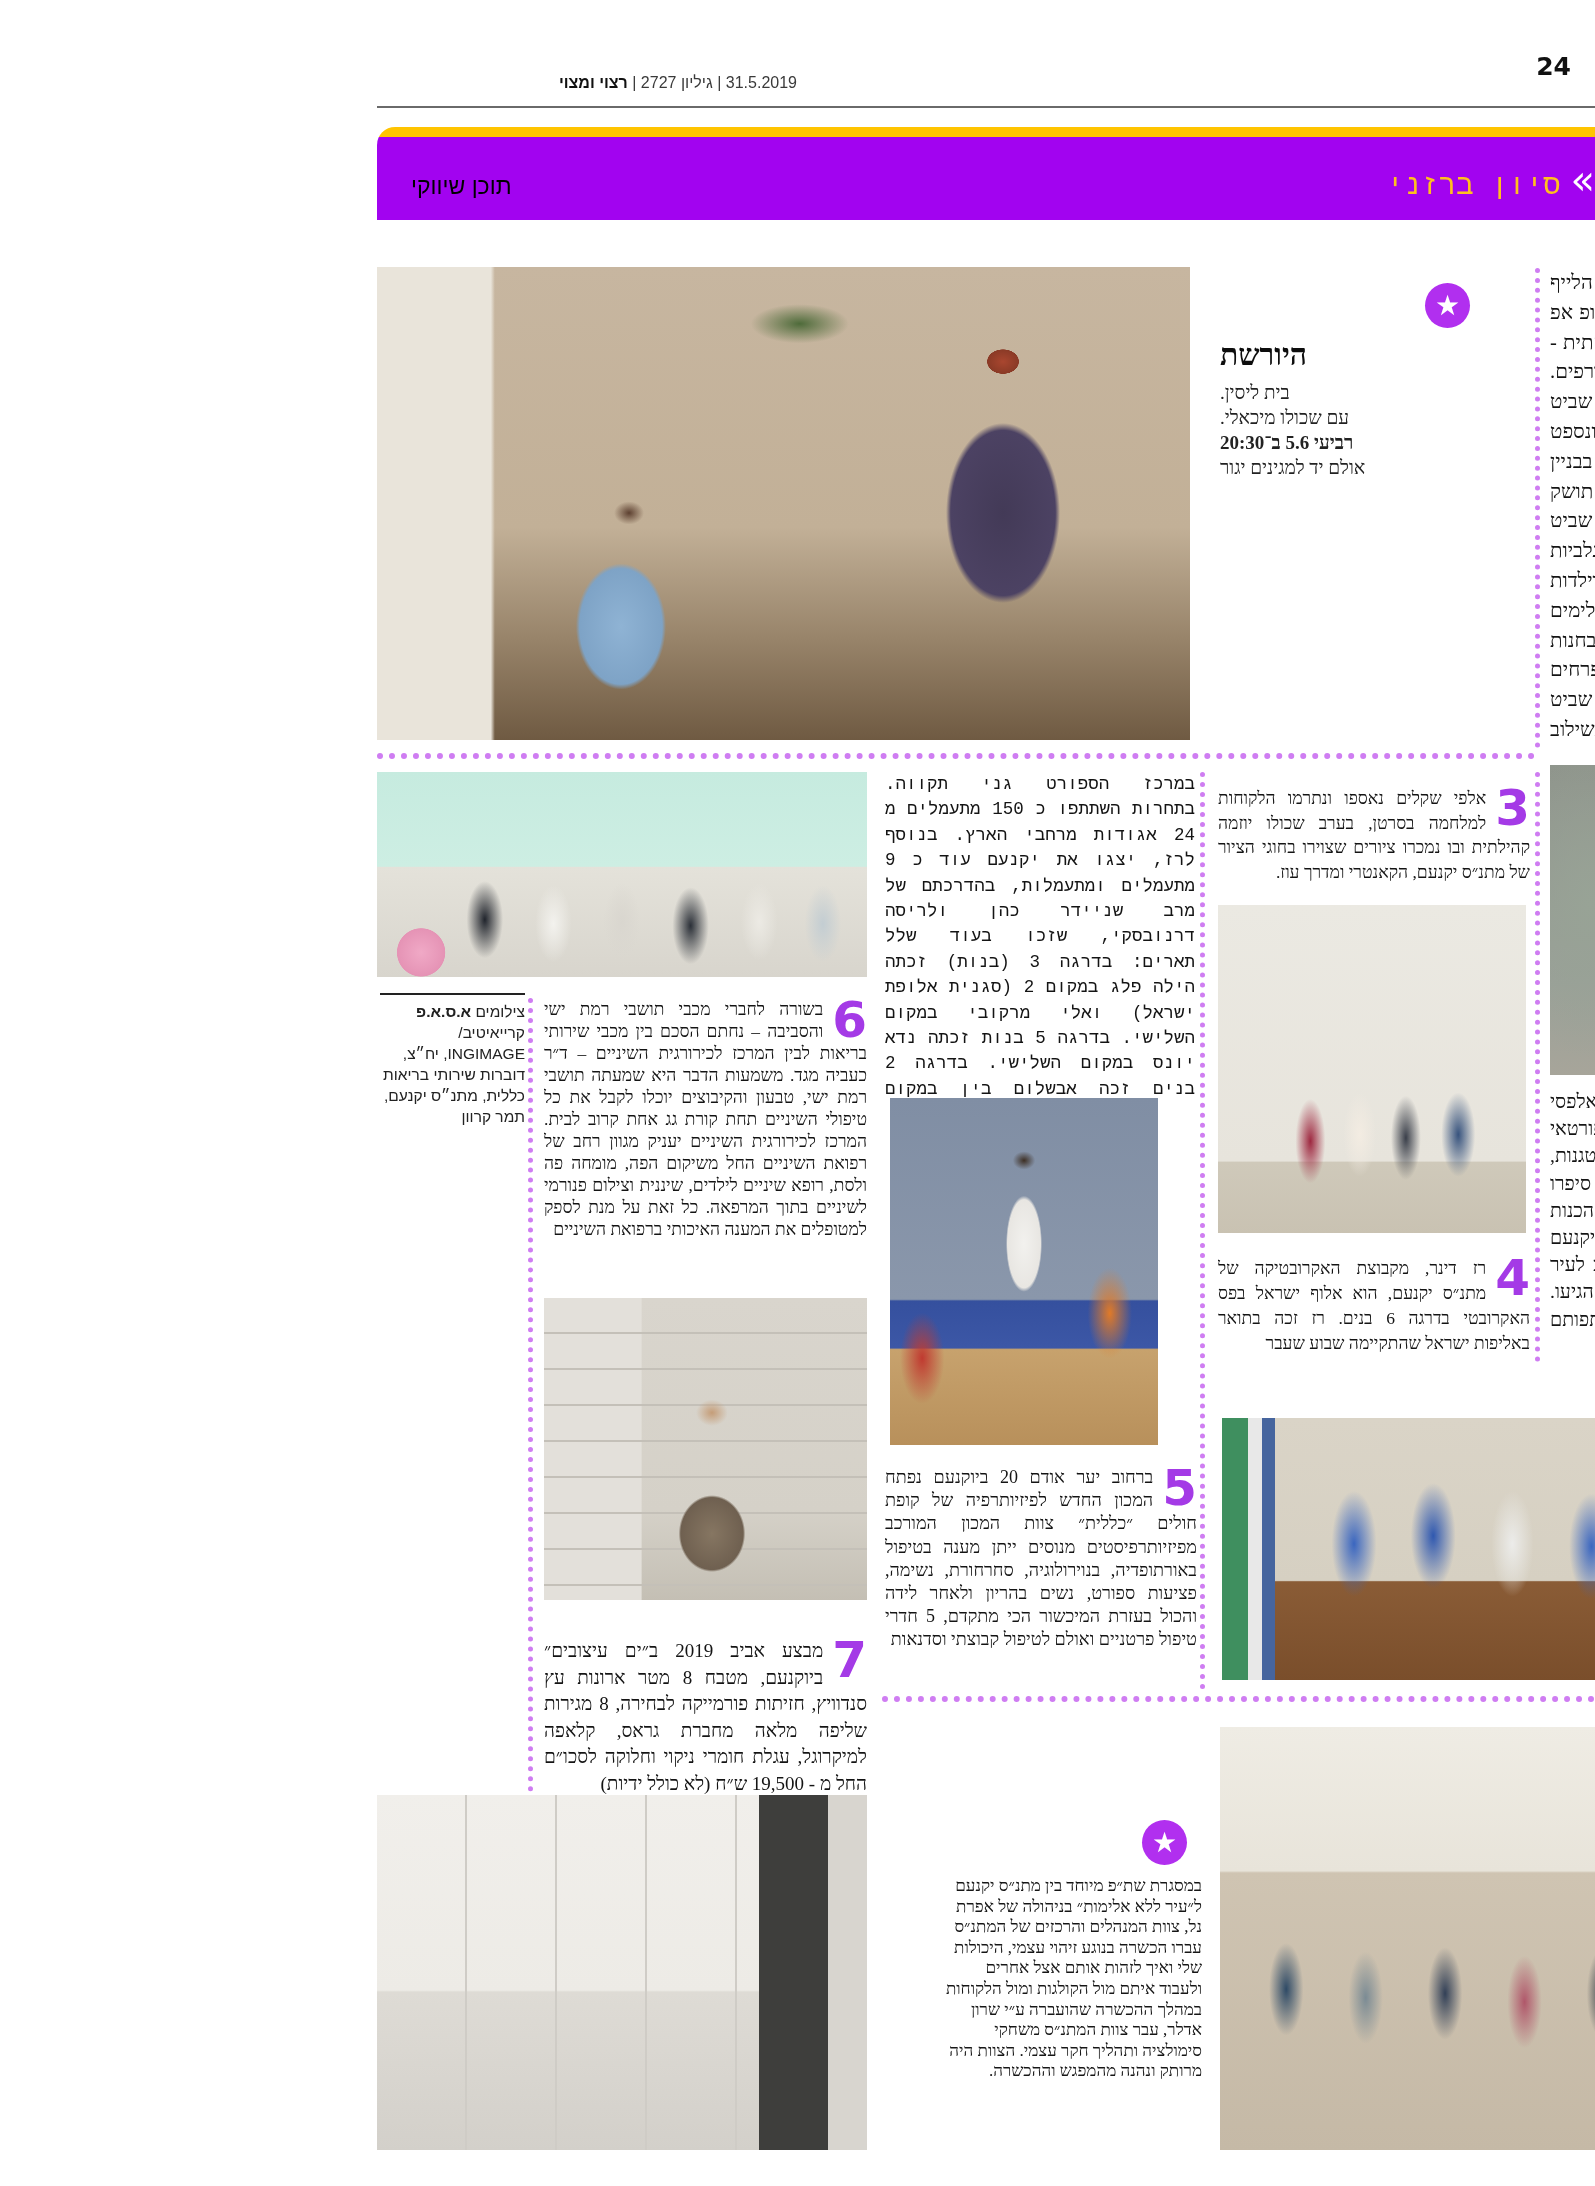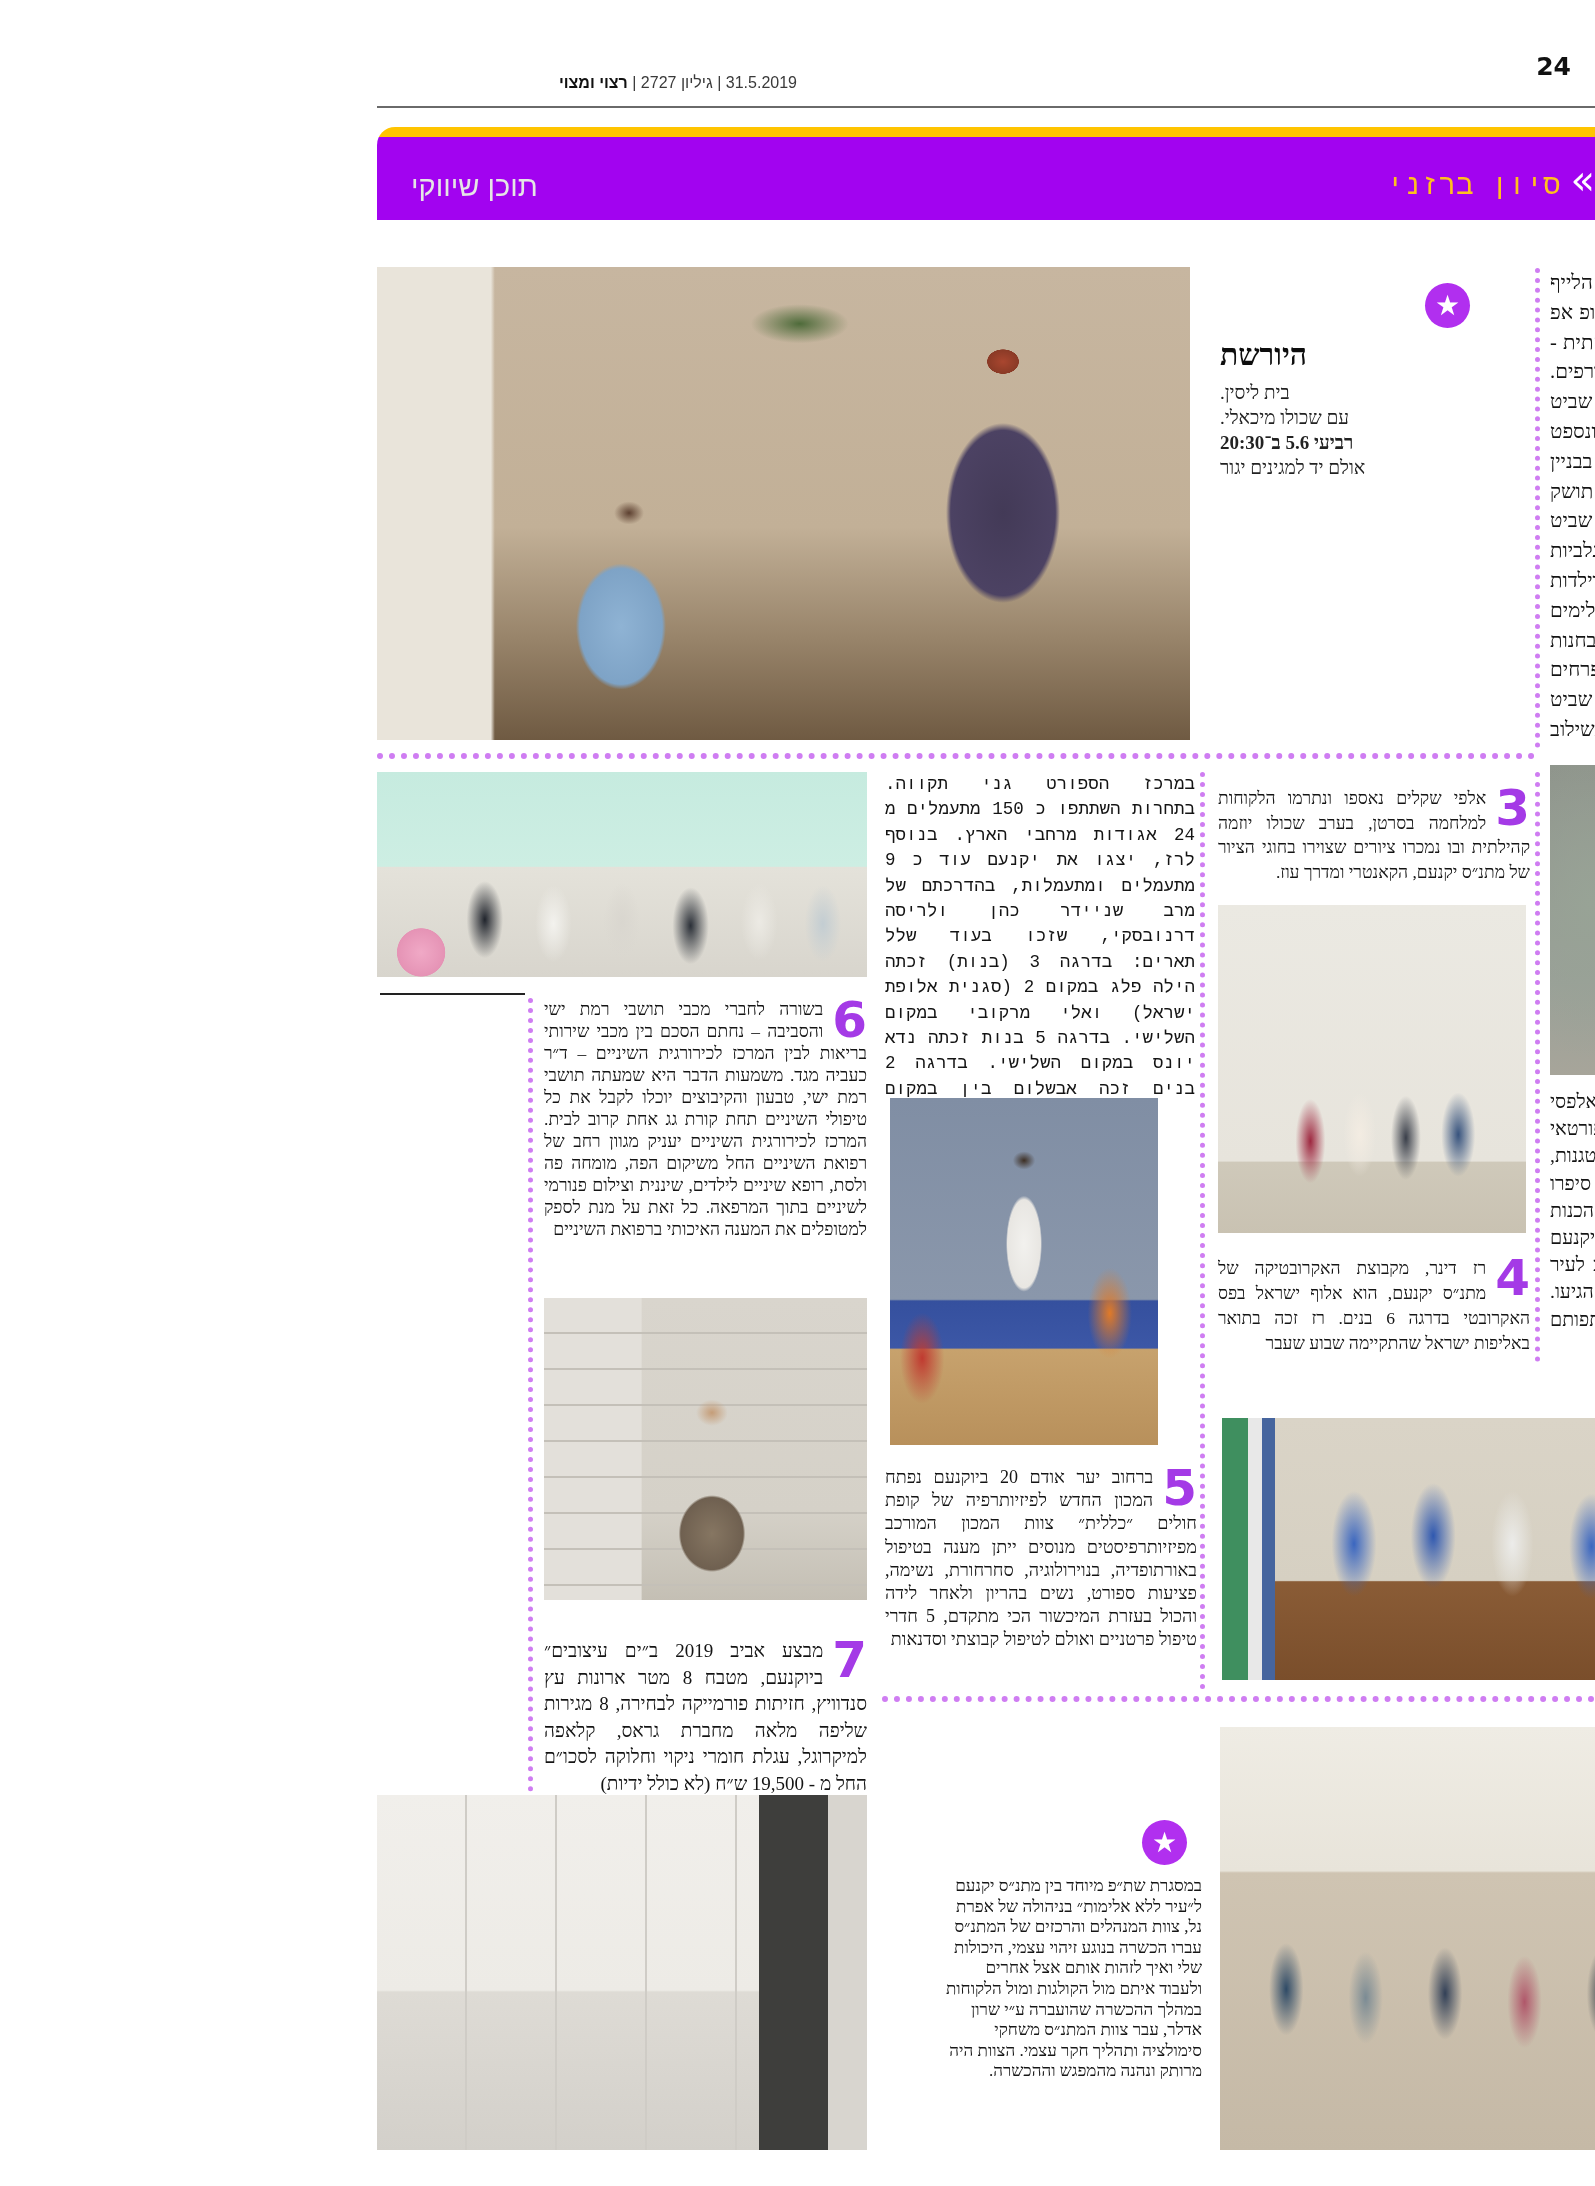--- a/index.html
+++ b/index.html
@@ -20,21 +20,21 @@
   .strip{left:55px;top:127px;width:1505px;height:93px;border-top-left-radius:18px;overflow:hidden;}
   .strip-yellow{position:absolute;left:0;top:0;width:100%;height:10px;background:#FFC400;}
   .strip-purple{position:absolute;left:0;top:10px;width:100%;height:83px;background:#A203F0;
                 display:flex;align-items:center;justify-content:space-between;
                 padding:0 34px;box-sizing:border-box;}
   .strip-title{display:flex;align-items:baseline;gap:10px;direction:rtl;}
   .strip-main{font-family:"DejaVu Sans","Liberation Sans",sans-serif;font-weight:bold;
               font-size:45px;color:#FFC01E;letter-spacing:-1px;}
   .strip-chev{font-size:40px;color:#ffffff;font-family:"DejaVu Sans",sans-serif;}
   .strip-author{font-family:Liberation Mono, monospace;font-size:29px;color:#FFC01E;}
-  .strip-tag{font-family:"Liberation Sans","DejaVu Sans",sans-serif;font-size:29px;color:#e5e5e5;margin-top:16px;}
+  .strip-tag{font-family:"Liberation Sans","DejaVu Sans",sans-serif;font-size:23px;color:#000000;margin-top:16px;}
   
   .hdots{height:0;border-top:6px dotted #cf7df2;}
   .vdots{width:0;border-right:5px dotted #cf7df2;}
   
   .col{direction:rtl;text-align:justify;overflow:hidden;color:#141414;}
   .col p{margin:0;}
   .dropnum{float:right;font-family:"DejaVu Sans","Liberation Sans",sans-serif;font-weight:bold;
            color:#A43AE6;line-height:.78;margin-left:9px;margin-top:3px;}
   .t1{font-size:20.5px;line-height:29.8px;}
   .t2{font-size:19.5px;line-height:27.2px;}
@@ -166,20 +166,23 @@
   <div class="abs vdots" style="left:1213px;top:268px;height:480px;"></div>
 
   <div class="abs col t1" style="left:1228px;top:268px;width:332px;height:482px;">
     <p><span class="dropnum n1">1</span><span>היום ומחר המעצבת וגורו הלייף סטייל קרן שביט תשיק חנות פופ אפ בחיפה, ברחוב המגינים 46 בעיר התחתית - להלן קומוניקט מפורט ותמונות מצורפים. אחרי הפופ אפ החורפי בחיפה, קרן שביט חוזרת שוב צפונה ופותחת חנות קונספט חדשה של אופנה, עיצוב ולייף סטייל בבניין באוהאוס ייחודי בעיר התחתית, בה תושק קולקציית JAFFA OASIS מבית שביט לעונת קיץ 2019, המציעה שמלות, גלביות וחולצות טישרט לנשים וגברים וילדות בהדפסים מקוריים לצד אביזרים משלימים ממעצבי אופנה ייחודיים מכל הארץ. בחנות יפעל בית קפה צרפתי משובח, חנות פרחים ושזירת נצנצים בשיער לצד אקססוריז שביט ממעצבים ישראלים מוכשרים, בשילוב פרטי ייבוא ייחודיים ממרוקו, סלים, מגבות ים, כלי קרמיקה, תיקי קש, כפכפים, מוצרי טיפוח, תכשיטים ועוד... באירוע קרן שביט תציע גם פריטים מעונות הקודמות בעד 30% הנחה</span></p>
   </div>
 
   <div class="abs hdots" style="left:55px;top:753px;width:1158px;"></div>
 
   <div class="abs ph ph-team" style="left:55px;top:772px;width:490px;height:205px;"></div>
   <div class="abs credit-rule" style="left:58px;top:993px;width:145px;"></div>
+  <div class="abs credit" style="left:55px;top:1001px;width:148px;">
+    <span>צילומים </span><b>א.ס.א.פ</b><span> קרייאיטיב/ INGIMAGE, יח״צ, דוברות שירותי בריאות כללית, מתנ״ס יקנעם, תמר קרוון</span>
+  </div>
   <div class="abs vdots" style="left:206px;top:998px;height:794px;"></div>
 
   <div class="abs col t6" style="left:222px;top:998px;width:323px;height:290px;">
     <p><span class="dropnum nS">6</span><span>בשורה לחברי מכבי תושבי רמת ישי והסביבה – נחתם הסכם בין מכבי שירותי בריאות לבין המרכז לכירורגית השיניים – ד״ר כעביה מגד. משמעות הדבר היא שמעתה תושבי רמת ישי, טבעון והקיבוצים יוכלו לקבל את כל טיפולי השיניים תחת קורת גג אחת קרוב לבית. המרכז לכירורגית השיניים יעניק מגוון רחב של רפואת השיניים החל משיקום הפה, מומחה פה ולסת, רופא שיניים לילדים, שיננית וצילום פנורמי לשיניים בתוך המרפאה. כל זאת על מנת לספק למטופלים את המענה האיכותי ברפואת השיניים</span></p>
   </div>
   <div class="abs ph ph-dentist" style="left:222px;top:1298px;width:323px;height:302px;"></div>
   <div class="abs col t7" style="left:222px;top:1638px;width:323px;height:162px;">
     <p><span class="dropnum nS">7</span><span>מבצע אביב 2019 ב״ים עיצובים״ ביוקנעם, מטבח 8 מטר ארונות עץ סנדוויץ, חזיתות פורמייקה לבחירה, 8 מגירות שליפה מלאה מחברת גראס, קלאפה למיקרוגל, עגלת חומרי ניקוי וחלוקה לסכו״ם החל מ - 19,500 ש״ח (לא כולל ידיות)</span></p>
   </div>
   <div class="abs ph ph-kitchen" style="left:55px;top:1795px;width:490px;height:355px;"></div>

